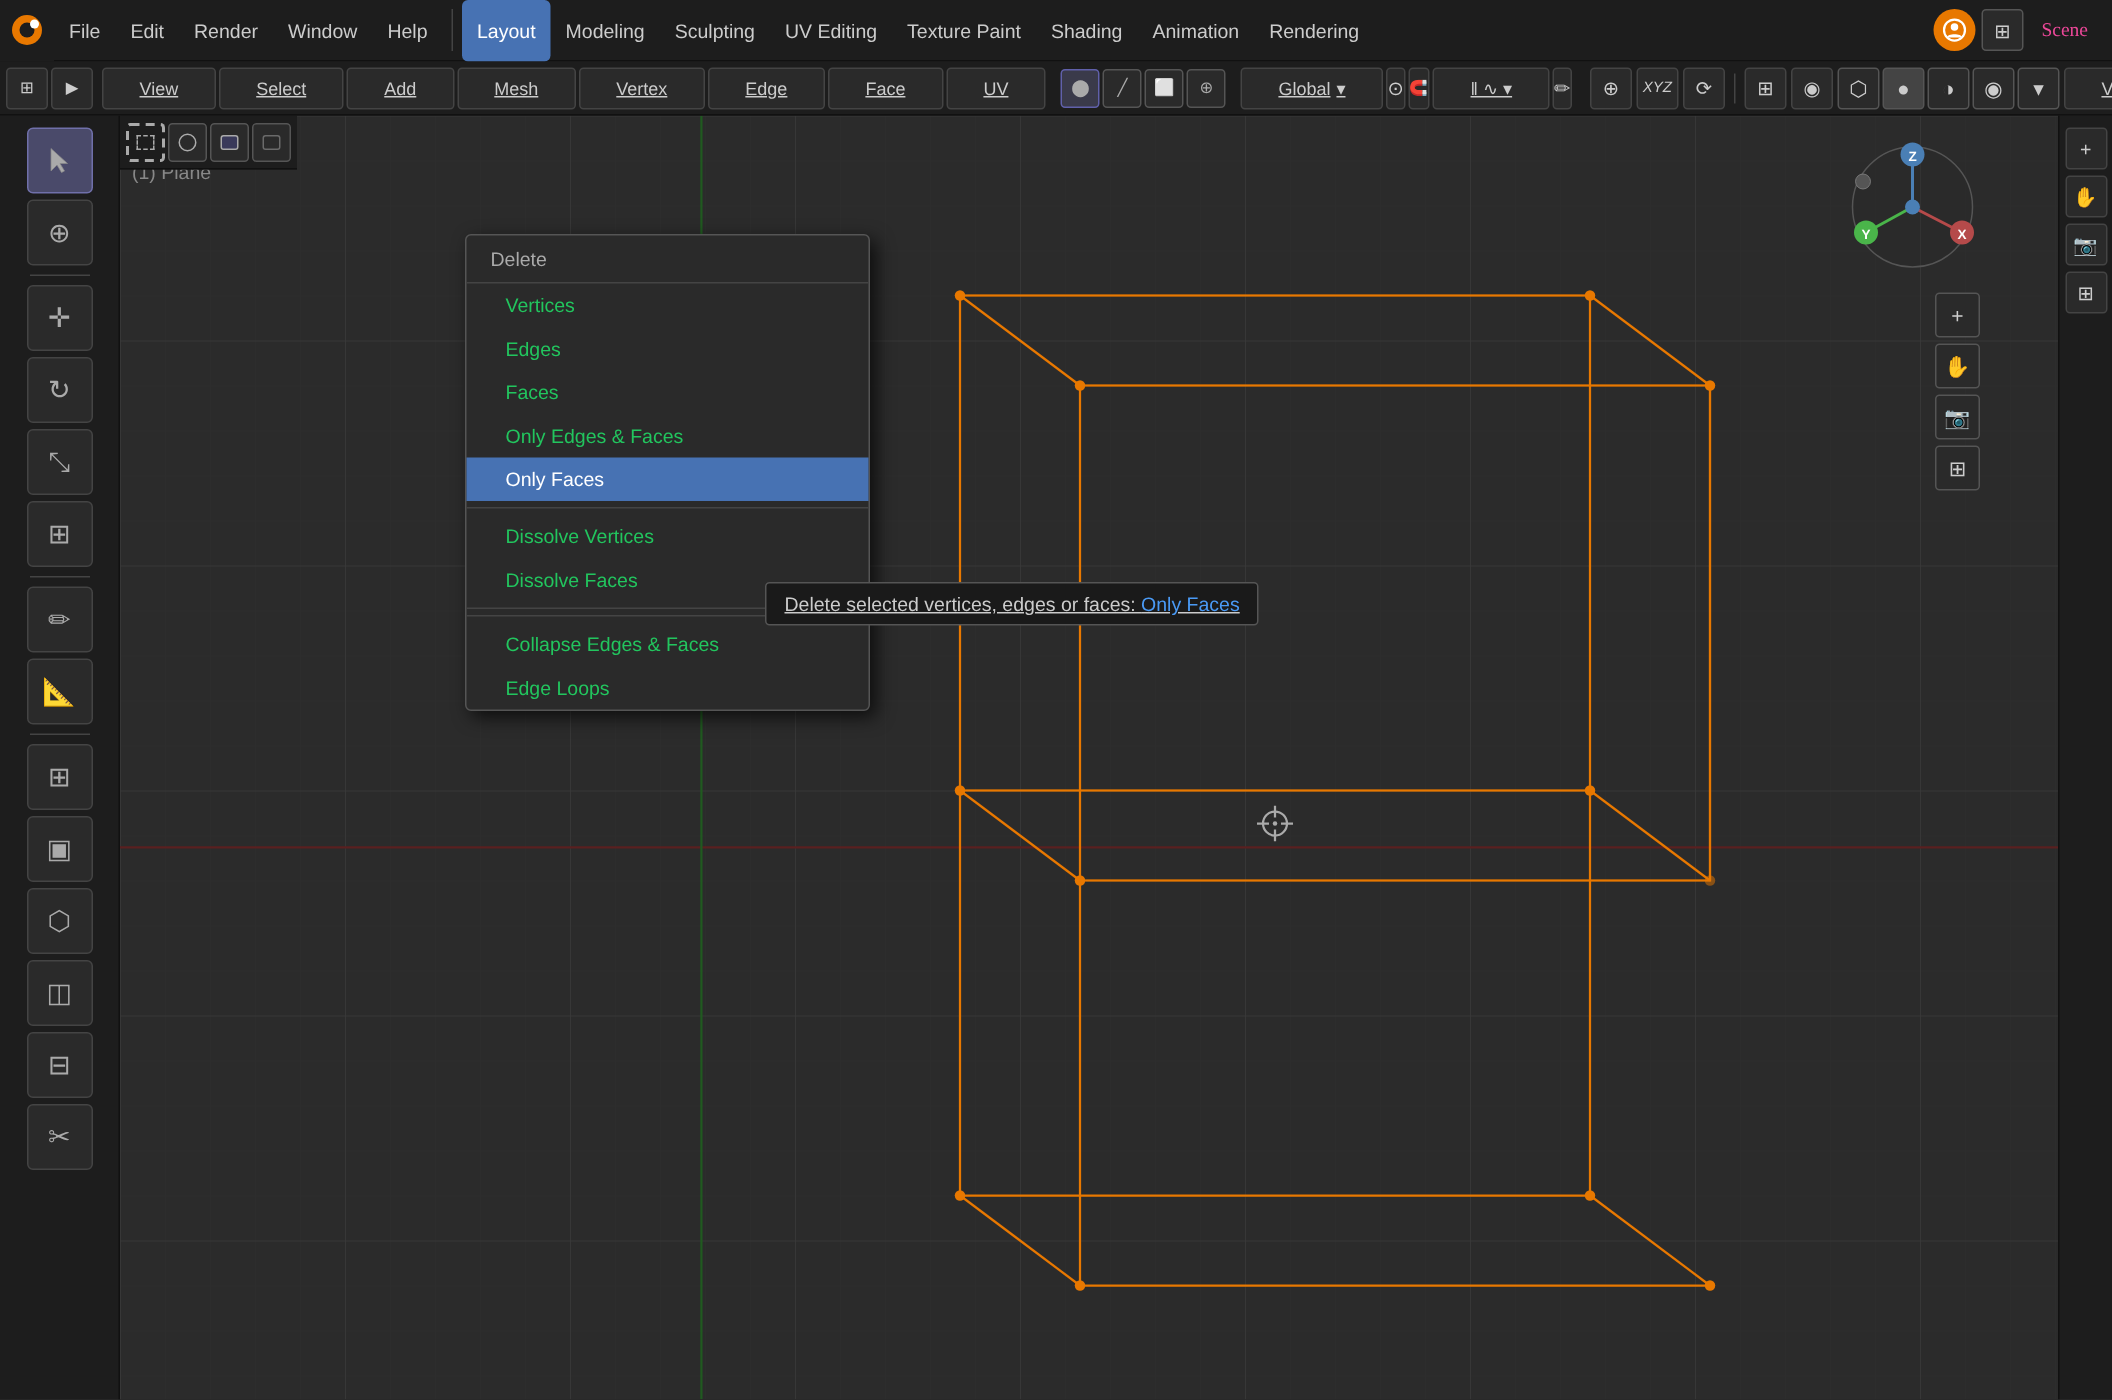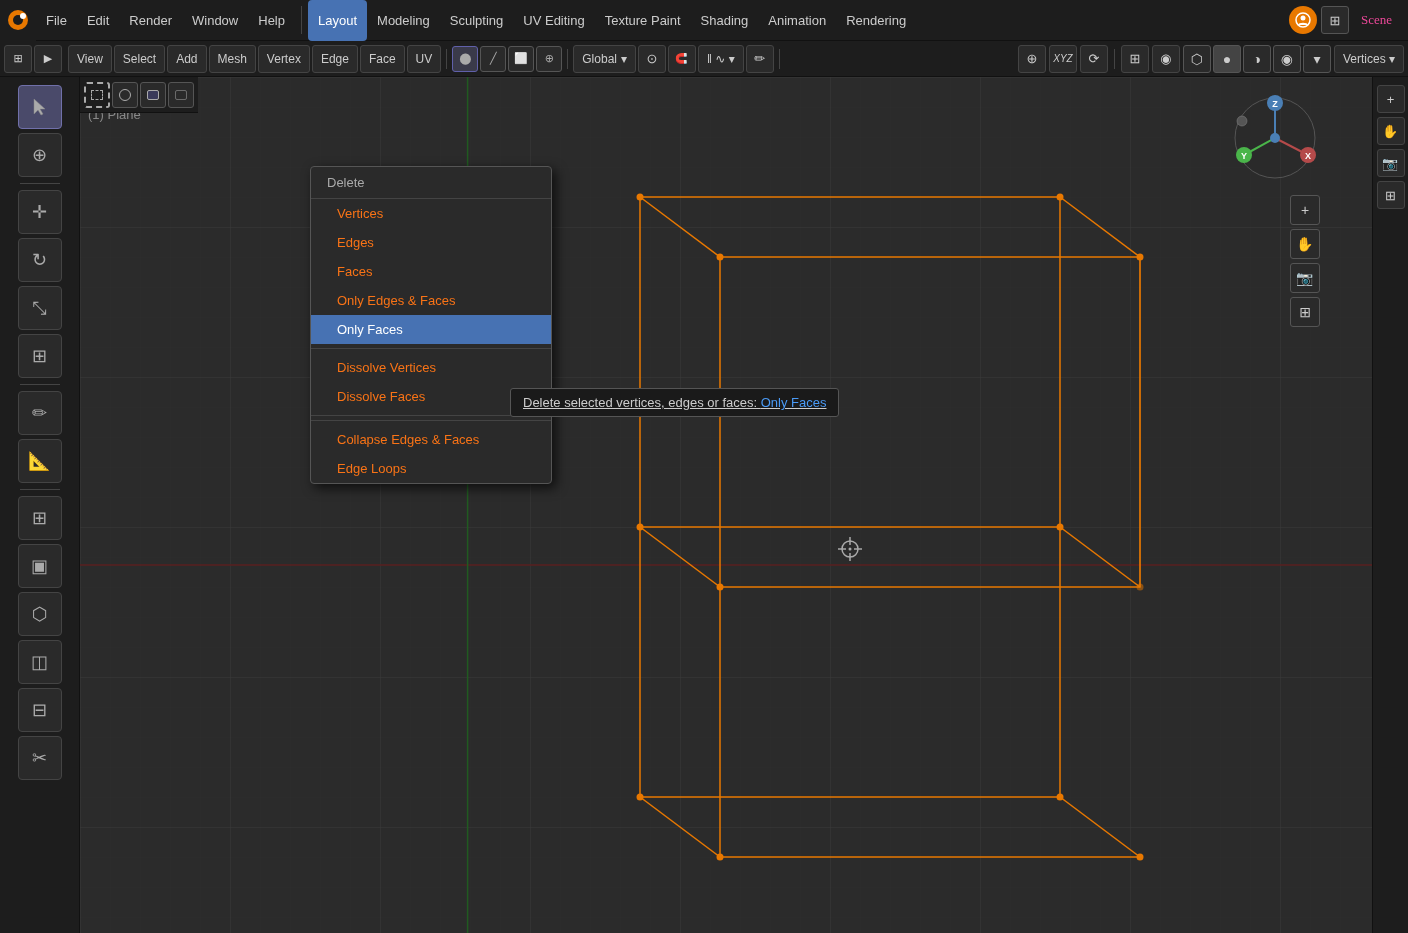--- a/index.html
+++ b/index.html
@@ -70,31 +70,32 @@
       display: flex;
       align-items: center;
       border-bottom: 1px solid #111;
       padding: 0 4px;
       gap: 2px;
       position: relative;
       z-index: 10;
     }
     .toolbar-btn {
       height: 28px;
-      padding: 0 8px;
+      padding: 0 24px;
       background: #2a2a2a;
       border: 1px solid #444;
       border-radius: 3px;
       color: #ccc;
       cursor: pointer;
       display: flex;
       align-items: center;
       gap: 4px;
       font-size: 12px;
       white-space: nowrap;
+      text-decoration: underline;
     }
     .toolbar-icon-btn {
       height: 28px;
       width: 28px;
       background: #2a2a2a;
       border: 1px solid #444;
       border-radius: 3px;
       color: #ccc;
       cursor: pointer;
       display: flex;
@@ -182,40 +183,40 @@
     
     .grid-container {
       position: absolute;
       top: 0; left: 0; right: 0; bottom: 0;
       overflow: hidden;
     }
 
     
     #context-menu {
       position: absolute;
-      top: 166px;
+      top: 156px;
       left: 310px;
-      width: 242px;
+      width: 270px;
       background: #2a2a2a;
       border: 1px solid #555;
       border-radius: 4px;
       z-index: 100;
       box-shadow: 4px 4px 12px rgba(0,0,0,0.7);
     }
     .menu-header {
       padding: 8px 16px;
       color: #aaaaaa;
       font-size: 13px;
       border-bottom: 1px solid #444;
     }
     .menu-item {
       padding: 7px 16px 7px 26px;
       cursor: pointer;
       font-size: 13px;
-      color: #f97316;
+      color: #22c55e;
       position: relative;
     }
     .menu-item.highlighted {
       background: #4772b3;
       color: #ffffff;
     }
     .menu-separator {
       height: 1px;
       background: #444;
       margin: 4px 0;

